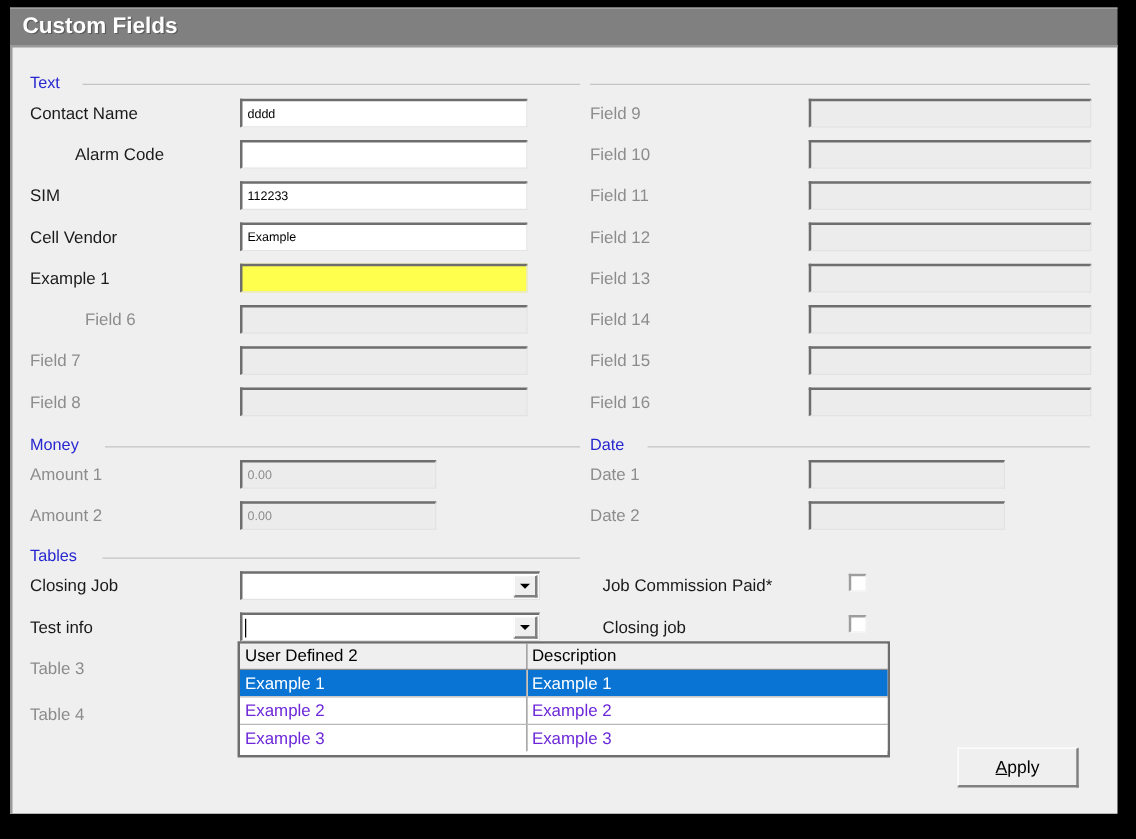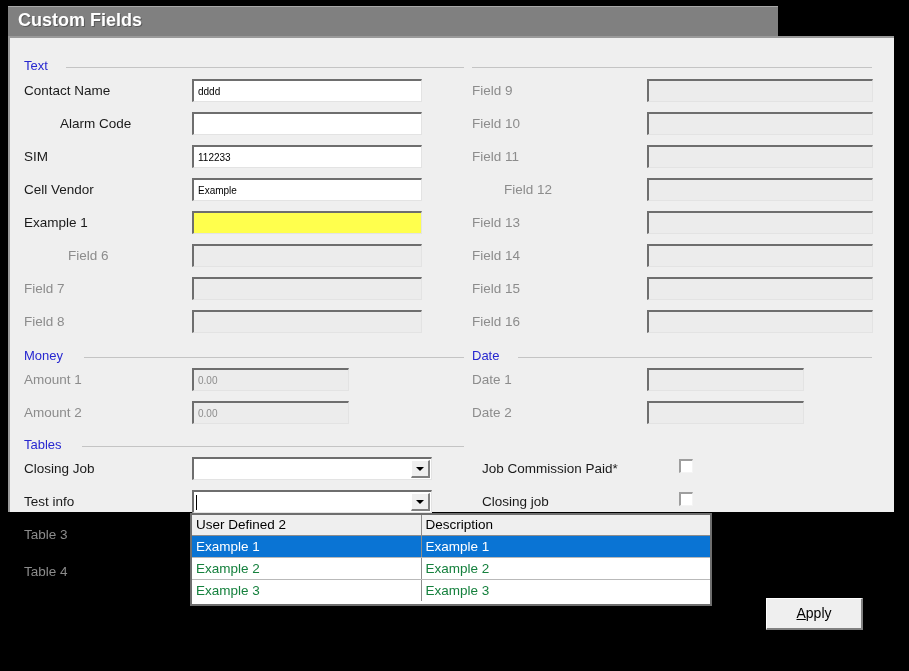--- a/index.html
+++ b/index.html
@@ -22,21 +22,21 @@
     width: 909px;
     height: 671px;
     background: #000000;
   }
 
   
   #titlebar {
     position: absolute;
     left: 8px;
     top: 6px;
-    width: 770px;
+    width: 886px;
     height: 30px;
     background: #808080;
     border-top: 1px solid #a8a8a8;
     box-sizing: border-box;
   }
   #titlebar .title-text {
     position: absolute;
     left: 10px;
     top: 3px;
     font-size: 18px;
@@ -46,21 +46,21 @@
     letter-spacing: 0px;
     white-space: nowrap;
   }
 
   
   #client {
     position: absolute;
     left: 8px;
     top: 36px;
     width: 886px;
-    height: 476px;
+    height: 615px;
     background: #efefef;
     border-top: 2px solid #9a9a9a;
     border-left: 2px solid #9a9a9a;
     box-sizing: border-box;
   }
 
   
   .group-header {
     position: absolute;
     height: 16px;
@@ -212,21 +212,21 @@
     color: #000000;
     text-align: left;
     padding: 1px 0 1px 4px;
     height: 20px;
     border-right: 1px solid #8c8c8c;
     border-bottom: 1px solid #8c8c8c;
     box-sizing: border-box;
   }
   #dropdown td {
     font-size: 13.5px;
-    color: #15803d;
+    color: #6d28d9;
     padding: 1px 0 1px 4px;
     height: 22px;
     border-right: 1px solid #8c8c8c;
     border-bottom: 1px solid #b9b9b9;
     box-sizing: border-box;
     background: #ffffff;
     white-space: nowrap;
     overflow: hidden;
   }
   #dropdown tr.selected td {
@@ -338,21 +338,21 @@
       <span class="fld-label disabled" style="left:462px; top:78px;">Field 10</span>
       <div class="tbox disabled" style="left:637px; top:74px; width:226px; height:23px;"></div>
     </div>
 
     <div>
       <span class="fld-label disabled" style="left:462px; top:111px;">Field 11</span>
       <div class="tbox disabled" style="left:637px; top:107px; width:226px; height:23px;"></div>
     </div>
 
     <div>
-      <span class="fld-label disabled" style="left:462px; top:144px;margin-left:32px;">Field 12</span>
+      <span class="fld-label disabled" style="left:462px; top:144px;">Field 12</span>
       <div class="tbox disabled" style="left:637px; top:140px; width:226px; height:23px;"></div>
     </div>
 
     <div>
       <span class="fld-label disabled" style="left:462px; top:177px;">Field 13</span>
       <div class="tbox disabled" style="left:637px; top:173px; width:226px; height:23px;"></div>
     </div>
 
     <div>
       <span class="fld-label disabled" style="left:462px; top:210px;">Field 14</span>

